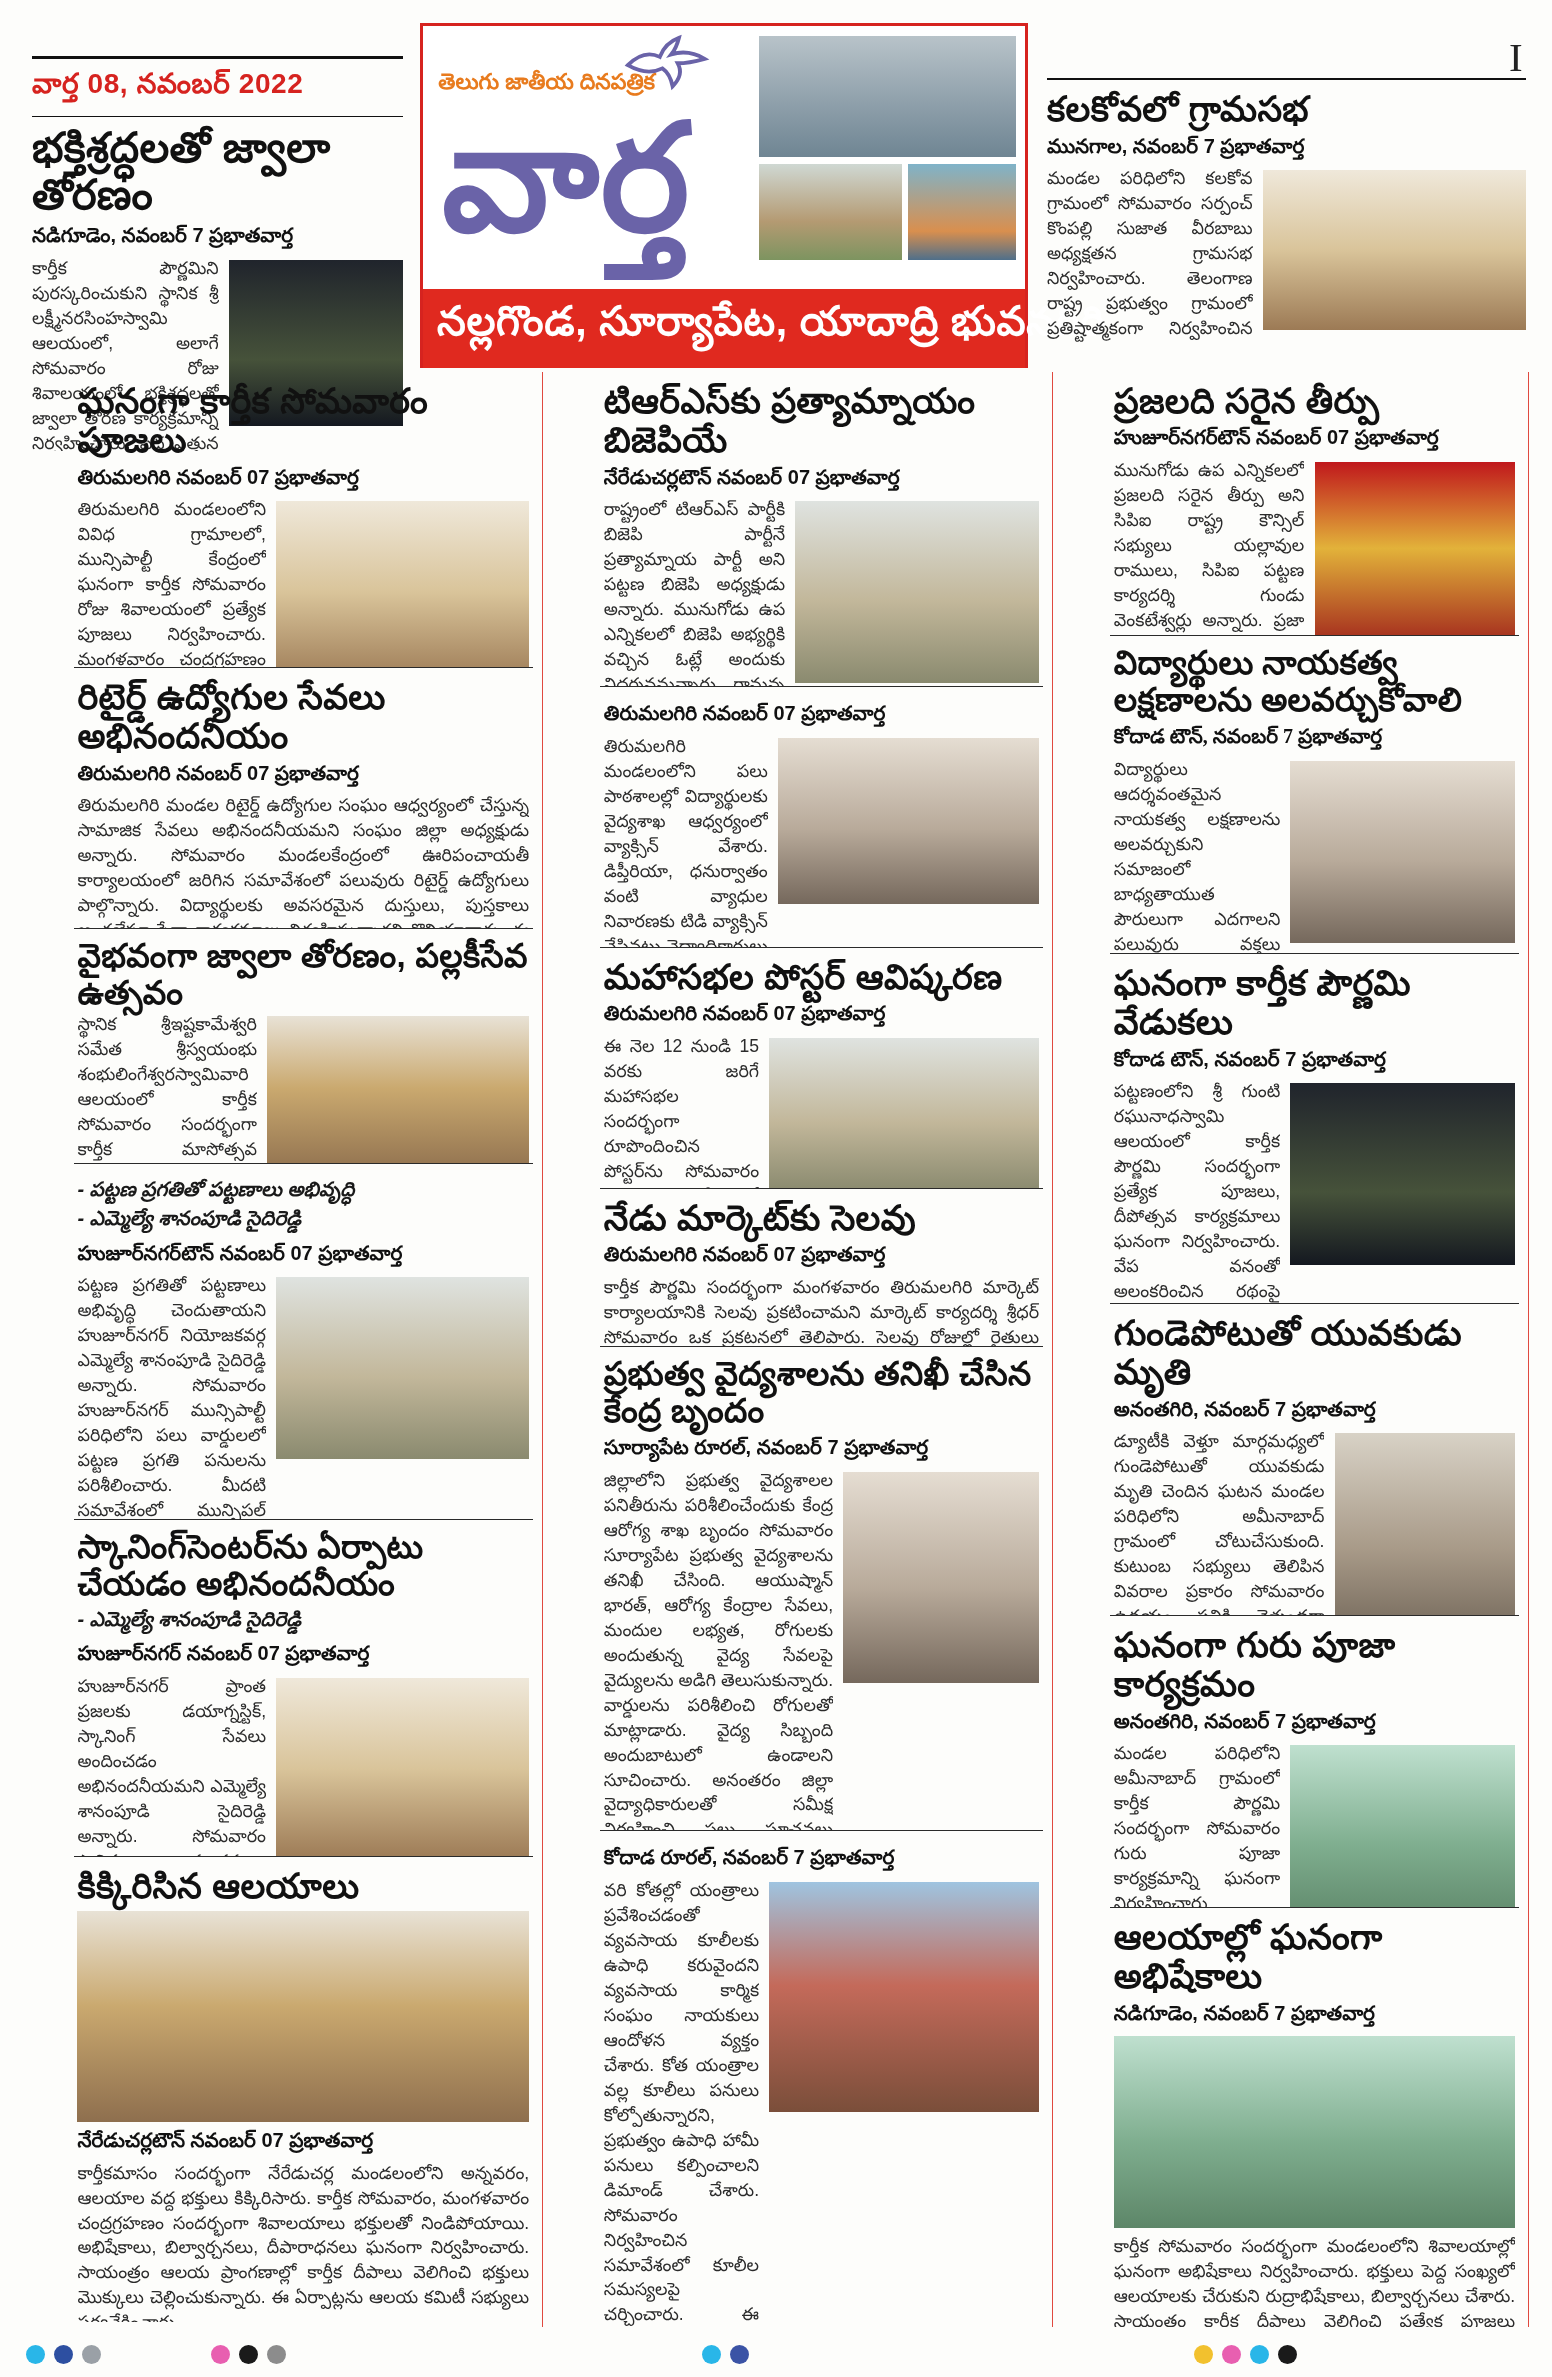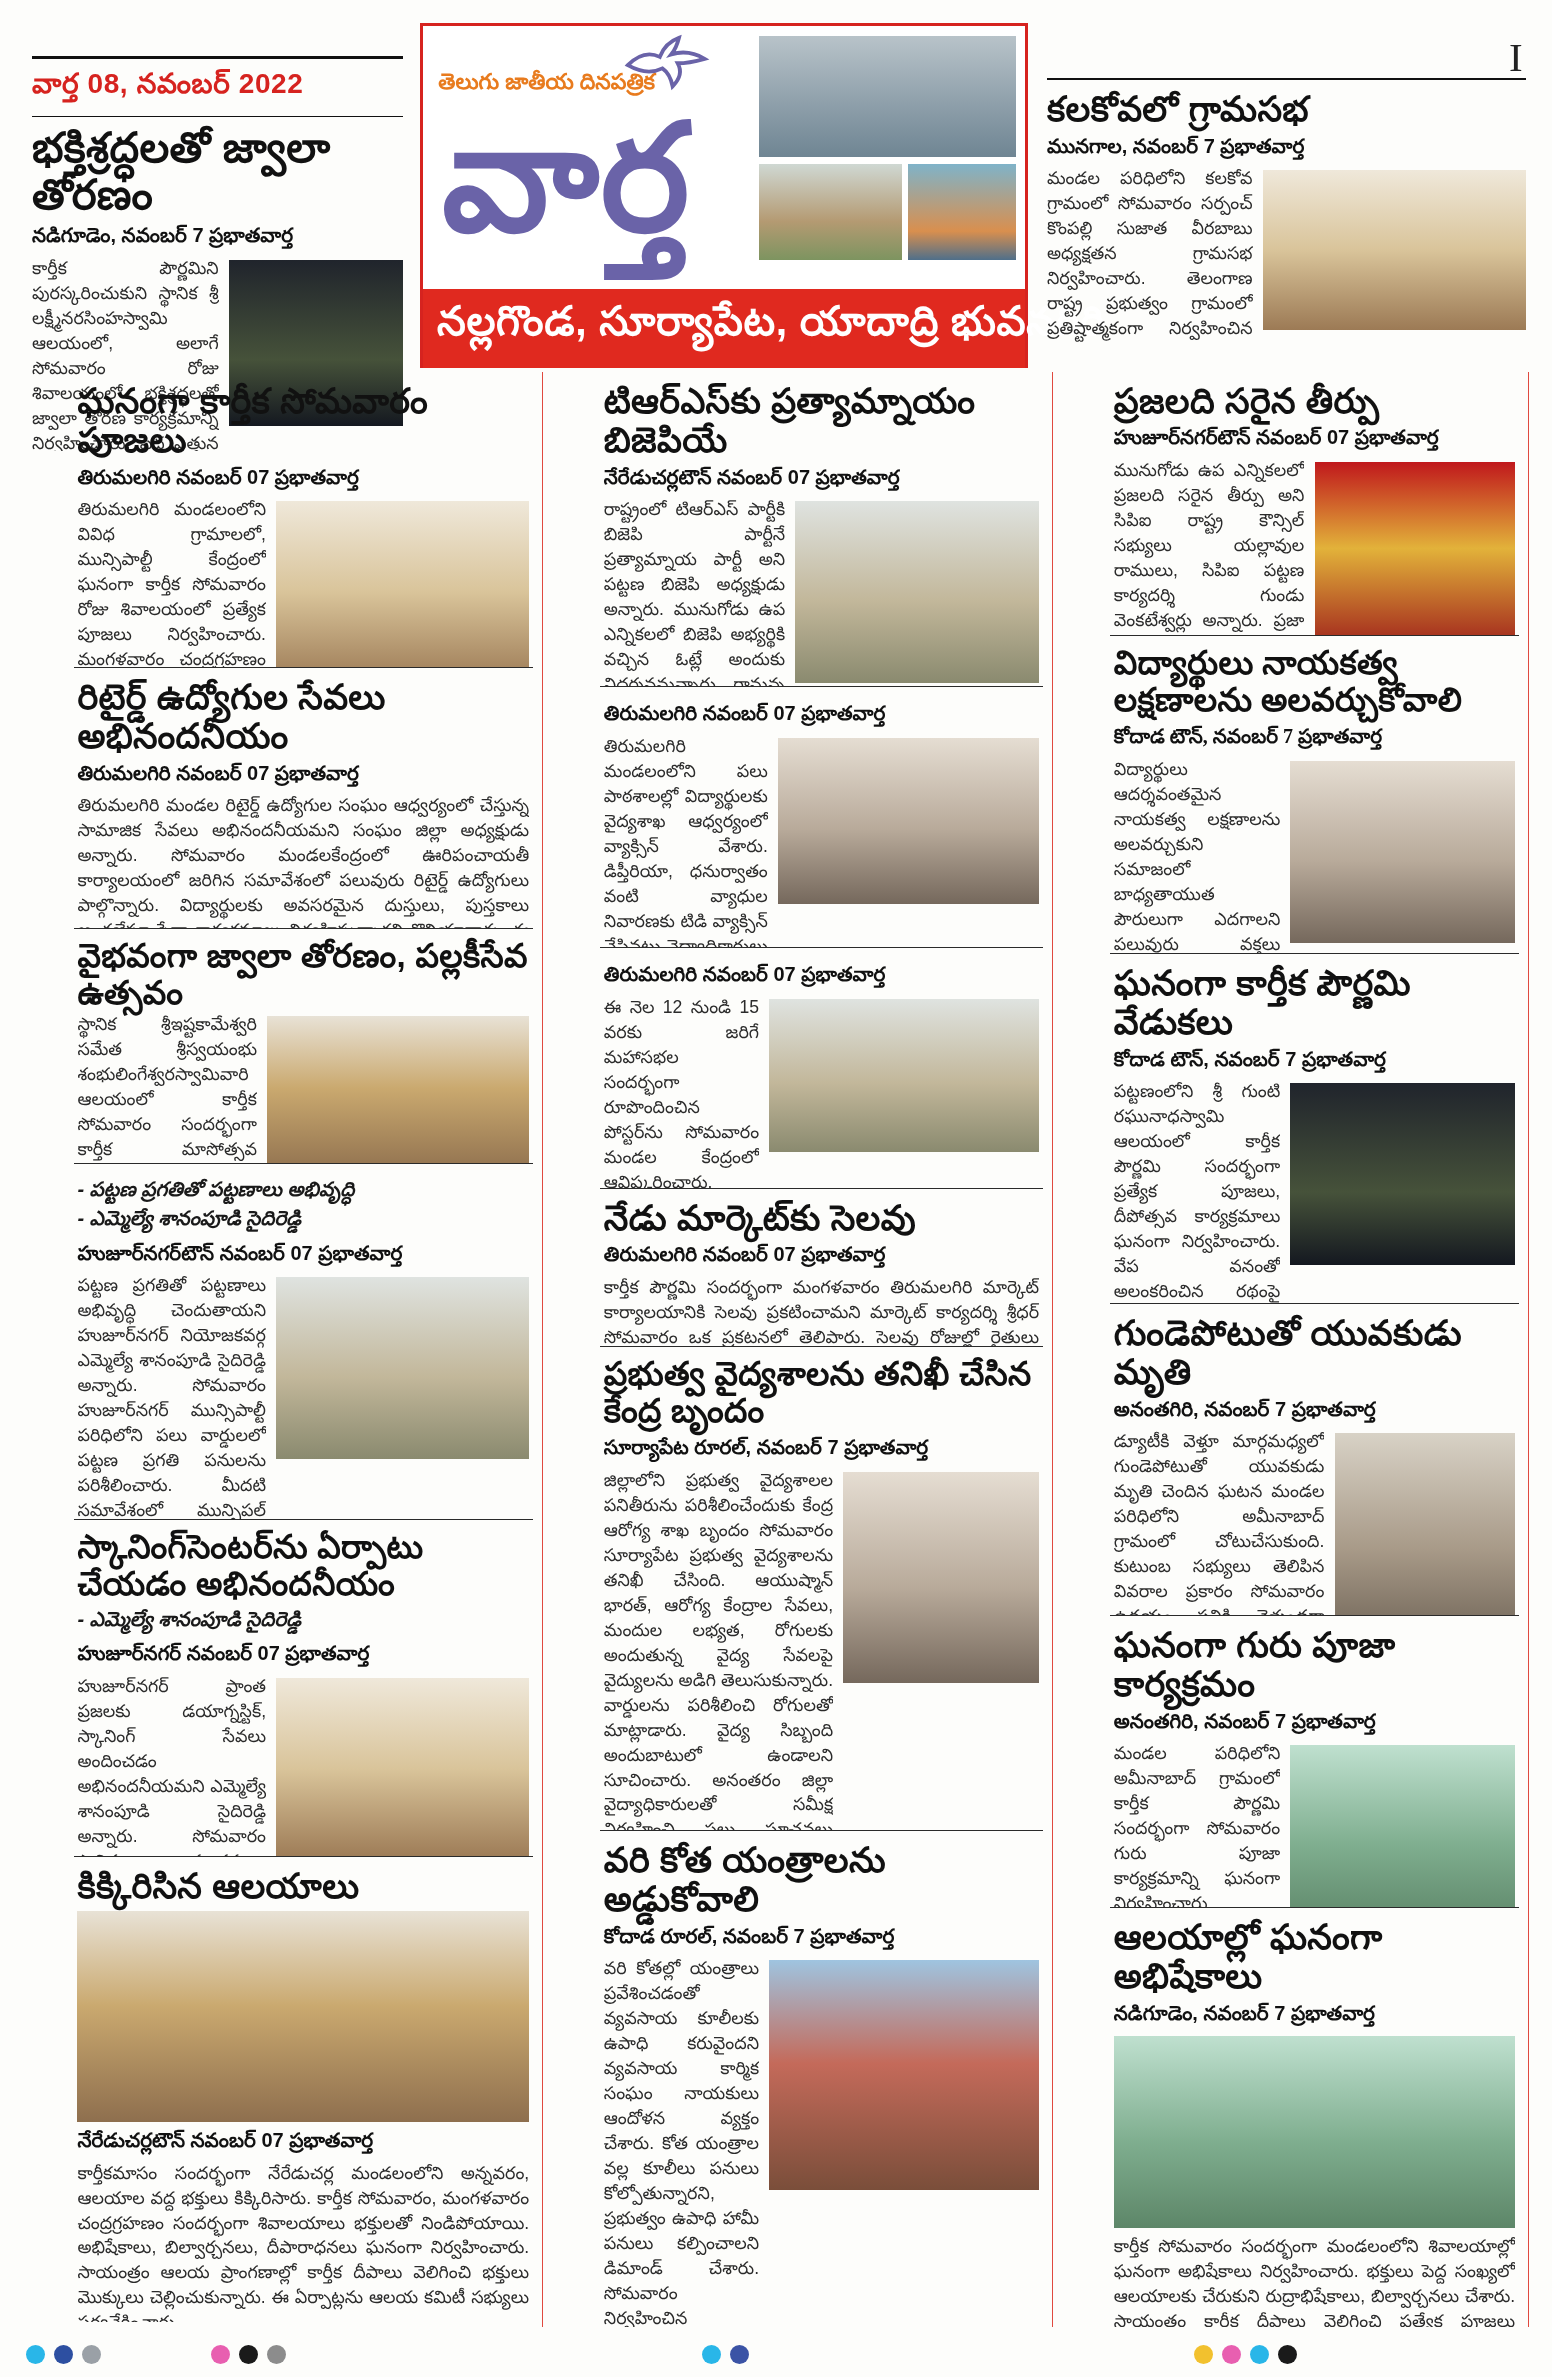--- a/index.html
+++ b/index.html
@@ -195,41 +195,41 @@
         <div class="body">రాష్ట్రంలో టిఆర్‌ఎస్ పార్టీకి బిజెపి పార్టీనే ప్రత్యామ్నాయ పార్టీ అని పట్టణ బిజెపి అధ్యక్షుడు అన్నారు. మునుగోడు ఉప ఎన్నికలలో బిజెపి అభ్యర్థికి వచ్చిన ఓట్లే అందుకు నిదర్శనమన్నారు. రానున్న ఎన్నికల్లో బిజెపి అధికారంలోకి రావడం ఖాయమన్నారు. ప్రజా సమస్యలపై పోరాడుతామని తెలిపారు. ఈ సమావేశంలో పార్టీ ప్రధాన కార్యదర్శి కణతం నాగిరెడ్డి, కిసాన్ మోర్చా జిల్లా అధ్యక్షుడు తాళ్ళ నరేందర్‌రెడ్డి పాల్గొన్నారు.</div>
       </div>
 
       <div class="article a-vaccine">
         <div class="dateline">తిరుమలగిరి నవంబర్ 07 ప్రభాతవార్త</div>
         <div class="ph ph-class fl-r" style="width:60%;height:166px"></div>
         <div class="body">తిరుమలగిరి మండలంలోని పలు పాఠశాలల్లో విద్యార్థులకు వైద్యశాఖ ఆధ్వర్యంలో వ్యాక్సిన్ వేశారు. డిప్తీరియా, ధనుర్వాతం వంటి వ్యాధుల నివారణకు టిడి వ్యాక్సిన్ వేసినట్లు వైద్యాధికారులు తెలిపారు. విద్యార్థులు భయపడకుండా వ్యాక్సిన్ వేసుకోవాలని సూచించారు. ఈ కార్యక్రమంలో ఏఎన్‌ఎంలు, ఆశా వర్కర్లు, ఉపాధ్యాయులు పాల్గొన్నారు.</div>
       </div>
 
       <div class="article a-poster">
+        <div class="headline h-lg">మహాసభల పోస్టర్ ఆవిష్కరణ</div>
         <div class="dateline">తిరుమలగిరి నవంబర్ 07 ప్రభాతవార్త</div>
         <div class="ph ph-street fl-r" style="width:62%;height:153px"></div>
         <div class="body">ఈ నెల 12 నుండి 15 వరకు జరిగే మహాసభల సందర్భంగా రూపొందించిన పోస్టర్‌ను సోమవారం మండల కేంద్రంలో ఆవిష్కరించారు. మహాసభలను విజయవంతం చేయాలని ఈ సందర్భంగా నాయకులు పిలుపునిచ్చారు. కార్యక్రమంలో పార్టీ నాయకులు, కార్యకర్తలు పెద్ద సంఖ్యలో పాల్గొన్నారు.</div>
       </div>
 
       <div class="article a-market">
         <div class="headline h-lg">నేడు మార్కెట్‌కు సెలవు</div>
         <div class="dateline">తిరుమలగిరి నవంబర్ 07 ప్రభాతవార్త</div>
         <div class="body">కార్తీక పౌర్ణమి సందర్భంగా మంగళవారం తిరుమలగిరి మార్కెట్ కార్యాలయానికి సెలవు ప్రకటించామని మార్కెట్ కార్యదర్శి శ్రీధర్ సోమవారం ఒక ప్రకటనలో తెలిపారు. సెలవు రోజుల్లో రైతులు ఎలాంటి సరుకులు మార్కెట్‌కు తీసుకు రాకూడదన్నారు. తిరిగి 9వ తేది బుధవారం ఉదయం 5 గంటల నుండి 9 గంటల వరకు మాత్రమే మార్కెట్ గేటు తీయబడుతుందని ఆయన ఒక ప్రకటనలో తెలిపారు.</div>
       </div>
 
       <div class="article a-hospital">
         <div class="headline h-md">ప్రభుత్వ వైద్యశాలను తనిఖీ చేసిన కేంద్ర బృందం</div>
         <div class="dateline">సూర్యాపేట రూరల్, నవంబర్ 7 ప్రభాతవార్త</div>
         <div class="ph ph-class fl-r ph-w45"></div>
         <div class="body">జిల్లాలోని ప్రభుత్వ వైద్యశాలల పనితీరును పరిశీలించేందుకు కేంద్ర ఆరోగ్య శాఖ బృందం సోమవారం సూర్యాపేట ప్రభుత్వ వైద్యశాలను తనిఖీ చేసింది. ఆయుష్మాన్ భారత్, ఆరోగ్య కేంద్రాల సేవలు, మందుల లభ్యత, రోగులకు అందుతున్న వైద్య సేవలపై వైద్యులను అడిగి తెలుసుకున్నారు. వార్డులను పరిశీలించి రోగులతో మాట్లాడారు. వైద్య సిబ్బంది అందుబాటులో ఉండాలని సూచించారు. అనంతరం జిల్లా వైద్యాధికారులతో సమీక్ష నిర్వహించి పలు సూచనలు చేశారు. ఈ తనిఖీలో జిల్లా వైద్యాధికారులు, ఆసుపత్రి సూపరింటెండెంట్, సిబ్బంది పాల్గొన్నారు.</div>
 
       </div>
 
       <div class="article a-paddy">
-        <div class="headline h-lg">వరి కోత యంత్రాలను అడ్డుకోవాలి</div>
         <div class="dateline">కోదాడ రూరల్, నవంబర్ 7 ప్రభాతవార్త</div>
         <div class="ph ph-tent fl-r" style="width:62%;height:230px"></div>
         <div class="body">వరి కోతల్లో యంత్రాలు ప్రవేశించడంతో వ్యవసాయ కూలీలకు ఉపాధి కరువైందని వ్యవసాయ కార్మిక సంఘం నాయకులు ఆందోళన వ్యక్తం చేశారు. కోత యంత్రాల వల్ల కూలీలు పనులు కోల్పోతున్నారని, ప్రభుత్వం ఉపాధి హామీ పనులు కల్పించాలని డిమాండ్ చేశారు. సోమవారం నిర్వహించిన సమావేశంలో కూలీల సమస్యలపై చర్చించారు. ఈ కార్యక్రమంలో సంఘ నాయకులు, వ్యవసాయ కూలీలు పెద్ద సంఖ్యలో పాల్గొని నినాదాలు చేశారు. 600 కూలీ ఉపాధి దినాలు కల్పించాలని కోరారు.</div>
 
       </div>
     </div>
 
     <div class="col col3">
 
       <div class="article a-verdict">

